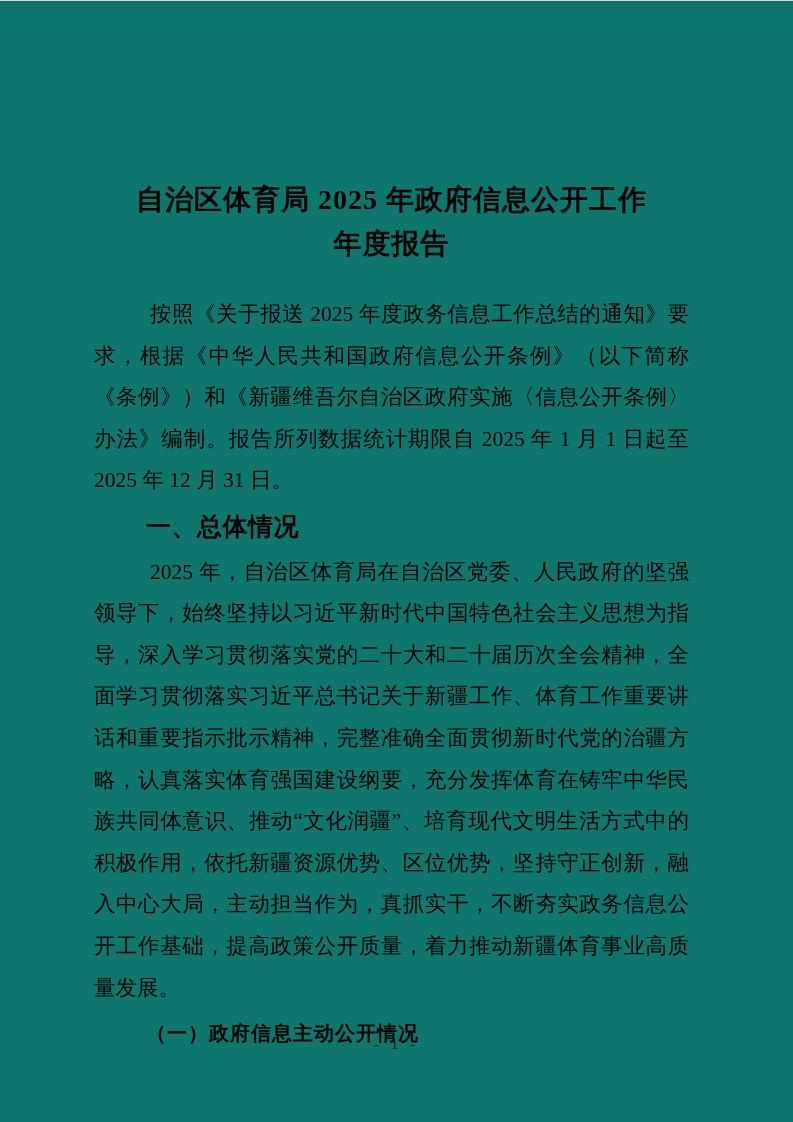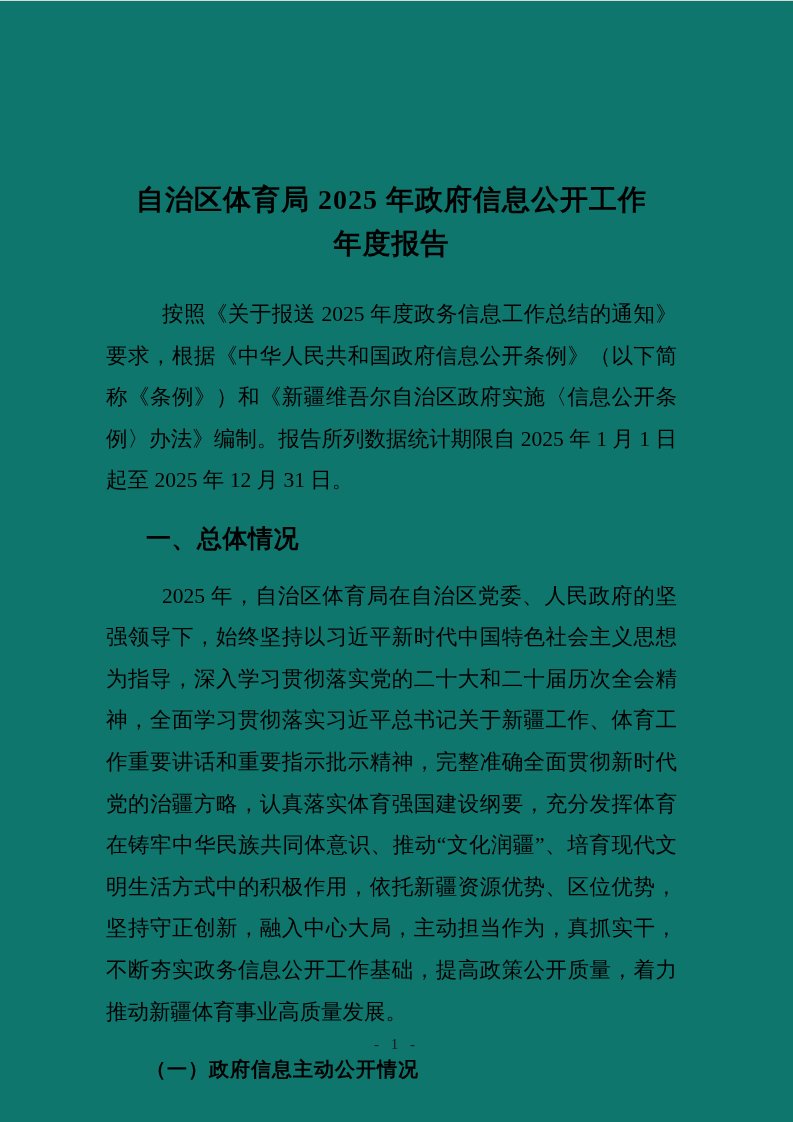--- a/index.html
+++ b/index.html
@@ -27,21 +27,21 @@
     font-size: 28px;
     font-weight: bold;
     line-height: 44px;
     text-align: center;
     letter-spacing: 1px;
   }
   .doc-title .title-line {
     display: block;
   }
   .body-para {
-    margin: 16px;
+    margin: 4px;
     font-size: 21.5px;
     line-height: 41.6px;
     text-align: justify;
     text-justify: inter-character;
     text-indent: 56px;
   }
   .intro-para {
     margin-top: 28px;
   }
   .section-heading {

